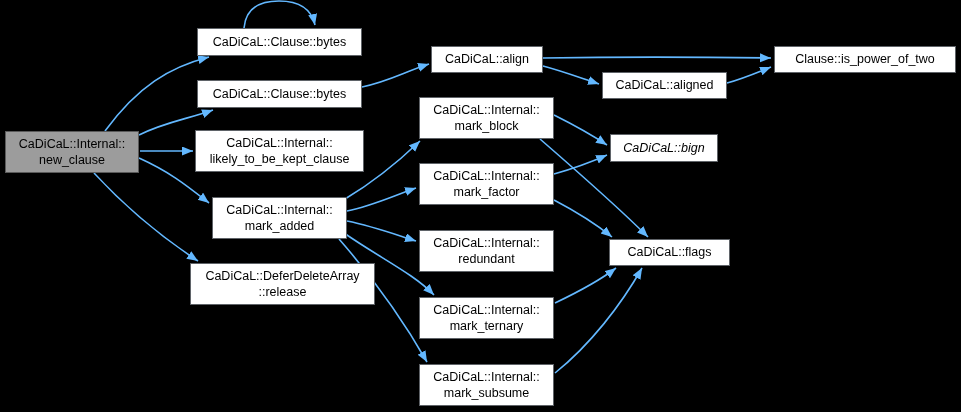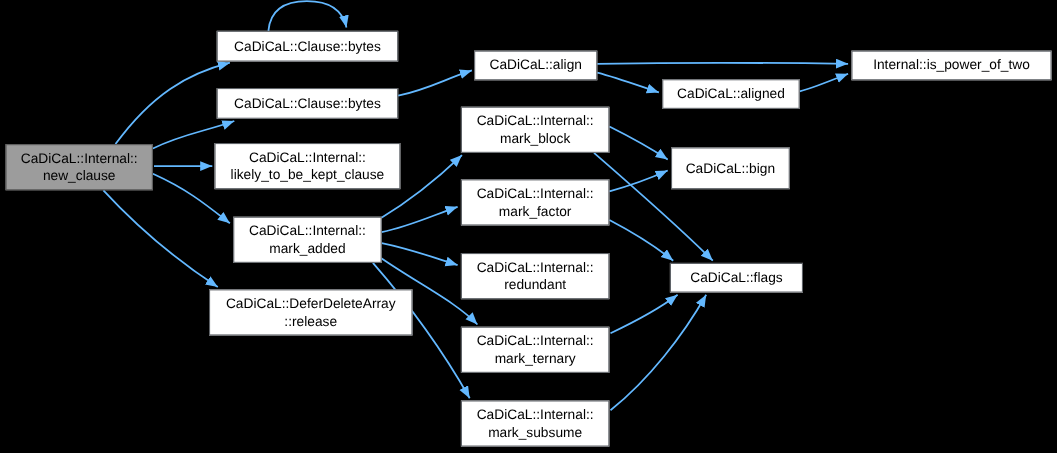--- a/index.html
+++ b/index.html
@@ -84,26 +84,26 @@
   <div class="node" style="left:212px; top:197px; width:135px; height:42px;">CaDiCaL::Internal::
 mark_added</div>
 
   <div class="node" style="left:190px; top:263px; width:185px; height:42px;">CaDiCaL::DeferDeleteArray
 ::release</div>
 
   <div class="node" style="left:602px; top:72px;  width:125px; height:27px;">CaDiCaL::aligned</div>
 
   <div class="node" style="left:431px; top:46px;  width:112px; height:27px;">CaDiCaL::align</div>
 
-  <div class="node" style="left:774px; top:46px;  width:182px; height:27px;">Internal::is_power_of_two</div>
+  <div class="node" style="left:774px; top:46px;  width:182px; height:27px;">Clause::is_power_of_two</div>
 
   <div class="node" style="left:419px; top:97px;  width:135px; height:42px;">CaDiCaL::Internal::
 mark_block</div>
 
-  <div class="node" style="left:610px; top:134px; width:108px; height:38px;">CaDiCaL::bign</div>
+  <div class="node" style="left:610px; top:134px; width:108px; height:28px;font-style:italic;">CaDiCaL::bign</div>
 
   <div class="node" style="left:419px; top:163px; width:135px; height:42px;">CaDiCaL::Internal::
 mark_factor</div>
 
   <div class="node" style="left:419px; top:230px; width:135px; height:42px;">CaDiCaL::Internal::
 redundant</div>
 
   <div class="node" style="left:609px; top:239px; width:121px; height:27px;">CaDiCaL::flags</div>
 
   <div class="node" style="left:419px; top:297px; width:135px; height:42px;">CaDiCaL::Internal::

